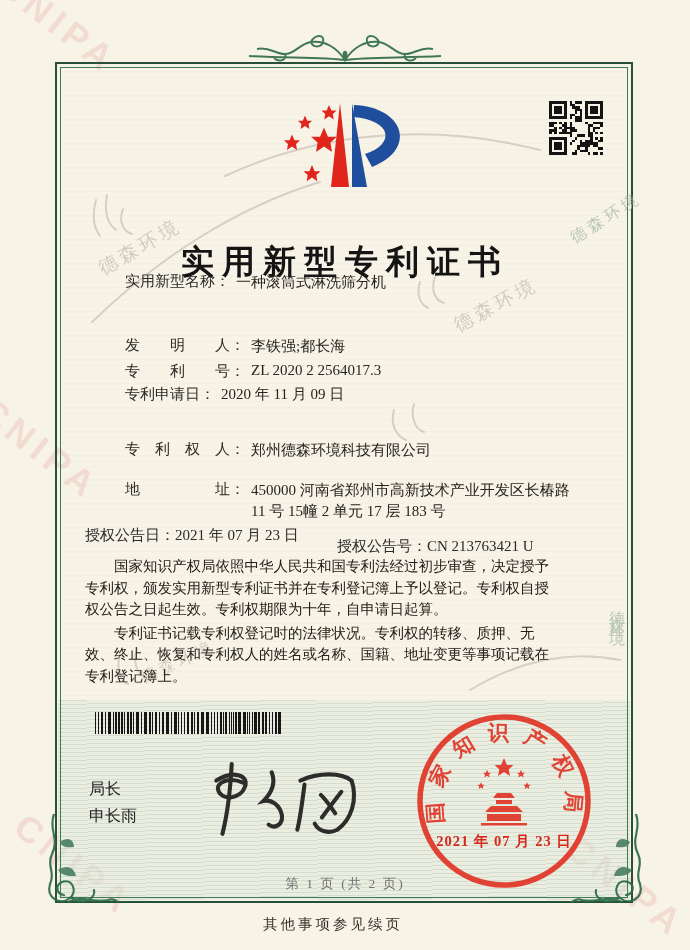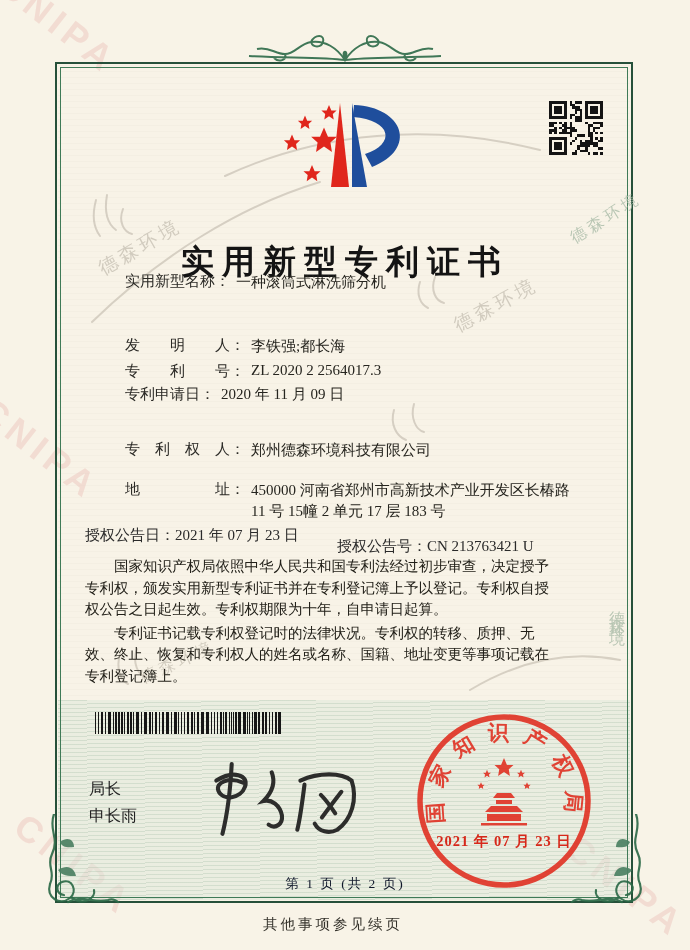--- a/index.html
+++ b/index.html
@@ -37,21 +37,21 @@
   .paras{position:absolute;left:85px;top:556px;width:472px;font-size:14.5px;line-height:21.5px;
          color:#222019;}
   .paras p{margin:0 0 2px 0;text-indent:2em;}
   .barcode{position:absolute;left:95px;top:712px;width:188px;height:22px;}
   .signer{position:absolute;left:89px;top:775px;font-size:16px;line-height:27px;color:#222;}
   .signature{position:absolute;left:196px;top:758px;width:178px;height:82px;}
   .seal{position:absolute;left:413px;top:710px;width:182px;height:182px;opacity:.87;}
   .sealdate{position:absolute;left:414px;top:832px;width:180px;text-align:center;
             font-size:14.5px;font-weight:600;letter-spacing:1px;color:#d6281a;}
   .pagenum{position:absolute;left:0;top:875px;width:690px;text-align:center;
-           font-size:13.5px;letter-spacing:2px;color:#0f172a;}
+           font-size:13.5px;letter-spacing:2px;color:#737373;}
   .footnote{position:absolute;left:0;top:915px;width:666px;text-align:center;
             font-size:14.5px;letter-spacing:3px;color:#35332c;}
   .scribbles{position:absolute;left:0;top:0;width:690px;height:950px;pointer-events:none;}
   .flourish-top{position:absolute;left:245px;top:27px;width:200px;height:37px;}
   .flourish-bl{position:absolute;left:38px;top:814px;width:82px;height:96px;}
   .flourish-br{position:absolute;left:570px;top:814px;width:82px;height:96px;transform:scaleX(-1);}
 </style>
 </head>
 <body>
 

